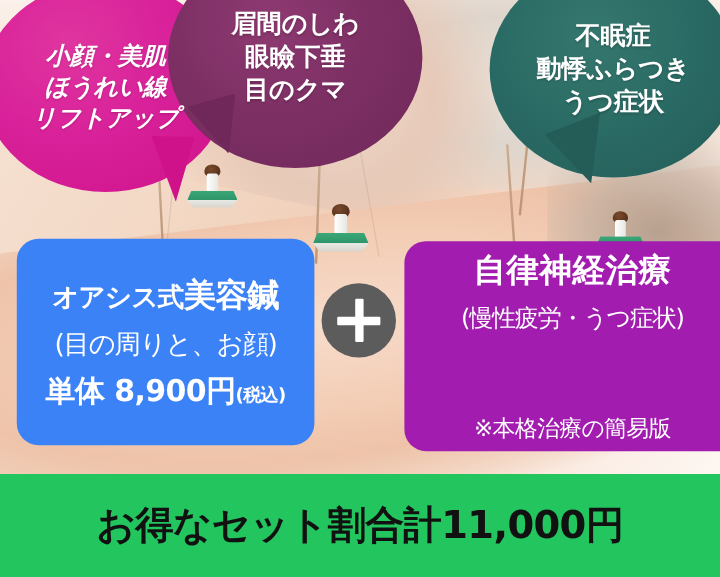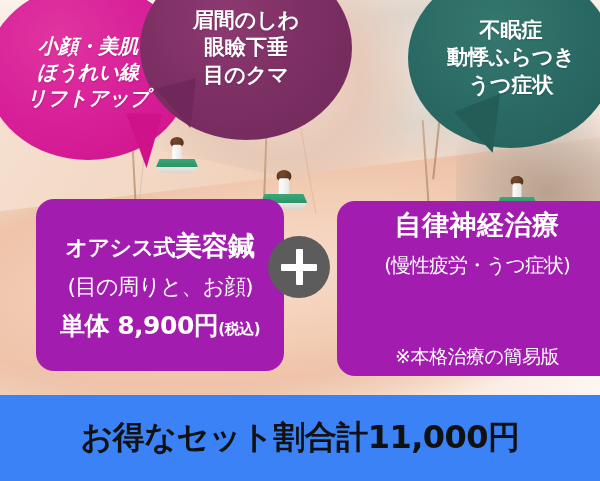--- a/index.html
+++ b/index.html
@@ -100,42 +100,42 @@
     background:radial-gradient(ellipse at 42% 34%,#35786f 0%,#2a6a64 50%,#245c58 100%);}
   .bubble-teal .txt{font-size:21px;}
   .bubble-teal .tail{
     left:46px;top:126px;width:46px;height:60px;background:#245c58;
     clip-path:polygon(100% 0,84% 98%,0 30%);}
 
   
   .card{position:absolute;border-radius:18px;box-sizing:border-box;
     display:flex;flex-direction:column;align-items:center;justify-content:center;
     color:#fff;text-align:center;font-family:"DejaVu Sans","Liberation Sans",sans-serif;}
-  .card-purple{left:14px;top:199px;width:248px;height:172px;background:#a21caf;margin-left:22px;}
+  .card-purple{left:14px;top:199px;width:248px;height:172px;background:#3b82f6;}
   .card-green{left:337px;top:201px;width:280px;height:175px;background:#a21caf;}
 
   .ln{display:block;white-space:nowrap;}
   .card-purple .l1{font-size:22px;font-weight:700;letter-spacing:-.5px;margin-bottom:8px;}
   .card-purple .l1 .big{font-size:27px;}
   .card-purple .l2{font-size:22px;font-weight:400;margin-bottom:7px;letter-spacing:-1px;}
   .card-purple .l3{font-size:25px;font-weight:700;letter-spacing:-.5px;}
   .card-purple .l3 .tax{font-size:15px;font-weight:700;}
 
   .card-green .l1{font-size:27px;font-weight:700;letter-spacing:.5px;margin-bottom:9px;}
   .card-green .l2{font-size:20px;font-weight:400;margin-bottom:25px;letter-spacing:-1px;}
   .card-green .l3{font-size:19px;font-weight:400;letter-spacing:-.5px;margin-top:40px;}
 
   .plus{position:absolute;left:268px;top:236px;width:62px;height:62px;border-radius:50%;
     background:#5c5c5c;display:flex;align-items:center;justify-content:center;z-index:5;}
   .plus .bar{position:absolute;background:#fff;border-radius:1px;}
   .plus .bar.h{width:36px;height:7px;}
   .plus .bar.v{width:7px;height:36px;}
 
   
-  .footer{position:absolute;left:0;top:395px;width:600px;height:86px;background:#3b82f6;
+  .footer{position:absolute;left:0;top:395px;width:600px;height:86px;background:#22c55e;
     display:flex;align-items:center;justify-content:center;}
   .footer .ftext{font-size:32px;font-weight:700;color:#111;letter-spacing:-.5px;white-space:nowrap;
     font-family:"DejaVu Sans","Liberation Sans",sans-serif;}
 </style>
 </head>
 <body>
 
 <div class="canvas">
 
   <div class="photo">

